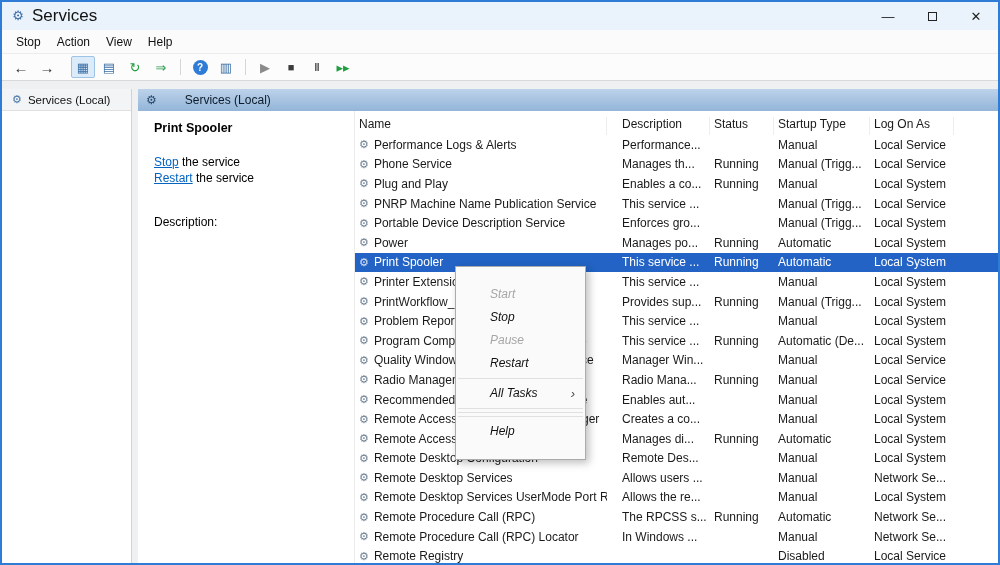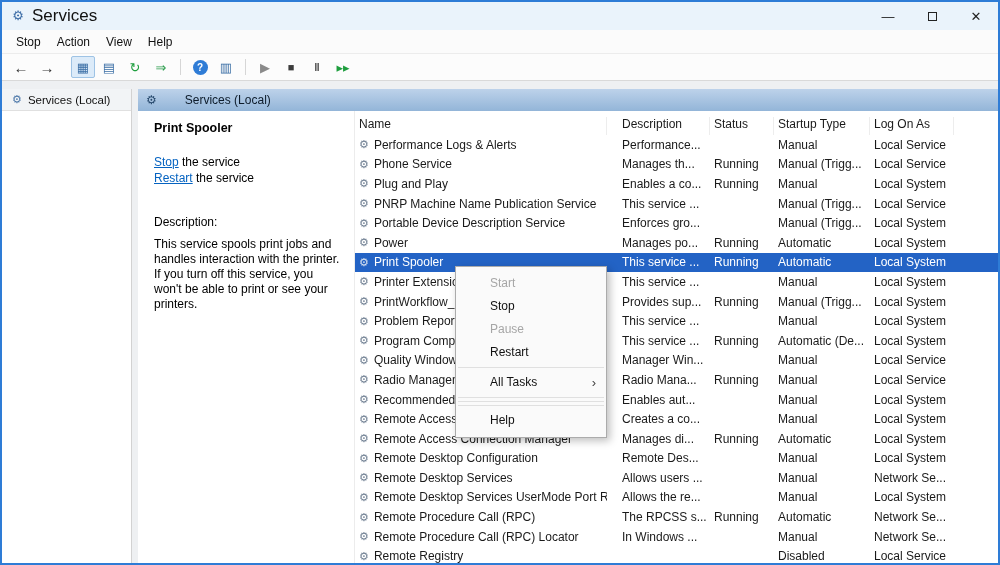--- a/index.html
+++ b/index.html
@@ -65,21 +65,21 @@
   .rows { flex:1; overflow:hidden; }
   .row { height:19.6px; display:flex; align-items:center; }
   .row .c { font-size:12px; color:#1a1a1a; padding:0 4px; white-space:nowrap; overflow:hidden; }
   .row .name { display:flex; align-items:center; }
   .gear { font-size:11px; color:#6f7f92; margin-right:5px; flex:0 0 auto; }
   .row.selected { background:#2363c5; }
   .row.selected .c { color:#fff; }
   .row.selected .gear { color:#d7e1ef; }
 
   
-  .ctxmenu { position:absolute; left:453px; top:264px; width:152px; background:#fafafa; border:1px solid #ababab; box-shadow:3px 3px 8px rgba(0,0,0,0.25); padding:5px 0; z-index:20; }
+  .ctxmenu { position:absolute; left:453px; top:264px; width:131px; background:#fafafa; border:1px solid #ababab; box-shadow:3px 3px 8px rgba(0,0,0,0.25); padding:16px 0; z-index:20;font-style:italic; }
   .menu-item { height:23px; line-height:23px; font-size:12px; color:#111; padding-left:34px; position:relative; }
   .menu-item.disabled { color:#a6a6a6; }
   .menu-item.bold { font-weight:bold; }
   .menu-arrow { position:absolute; right:10px; top:0; font-size:13px; color:#444; }
   .menu-sep { height:1px; background:#e0e0e0; margin:3px 2px; }
 </style>
 </head>
 <body>
 
 <div class="window">
@@ -144,21 +144,20 @@
 
         <div class="detail">
           <div class="svc-title">Print Spooler</div>
           <div class="svc-line">
             <span class="svc-link">Stop</span><span> the service</span>
           </div>
           <div class="svc-line">
             <span class="svc-link">Restart</span><span> the service</span>
           </div>
           <div class="desc-label">Description:</div>
-          <div class="desc-text">This service spools print jobs and handles interaction with the printer. If you turn off this service, you won't be able to print or see your printers.</div>
         </div>
 
         <div class="list">
           <div class="list-header">
             <span class="sortmark">ˆ</span>
           <div class="hc c0">Name</div>
               <div class="hc c1">Description</div>
               <div class="hc c2">Status</div>
               <div class="hc c3">Startup Type</div>
               <div class="hc c4">Log On As</div>

